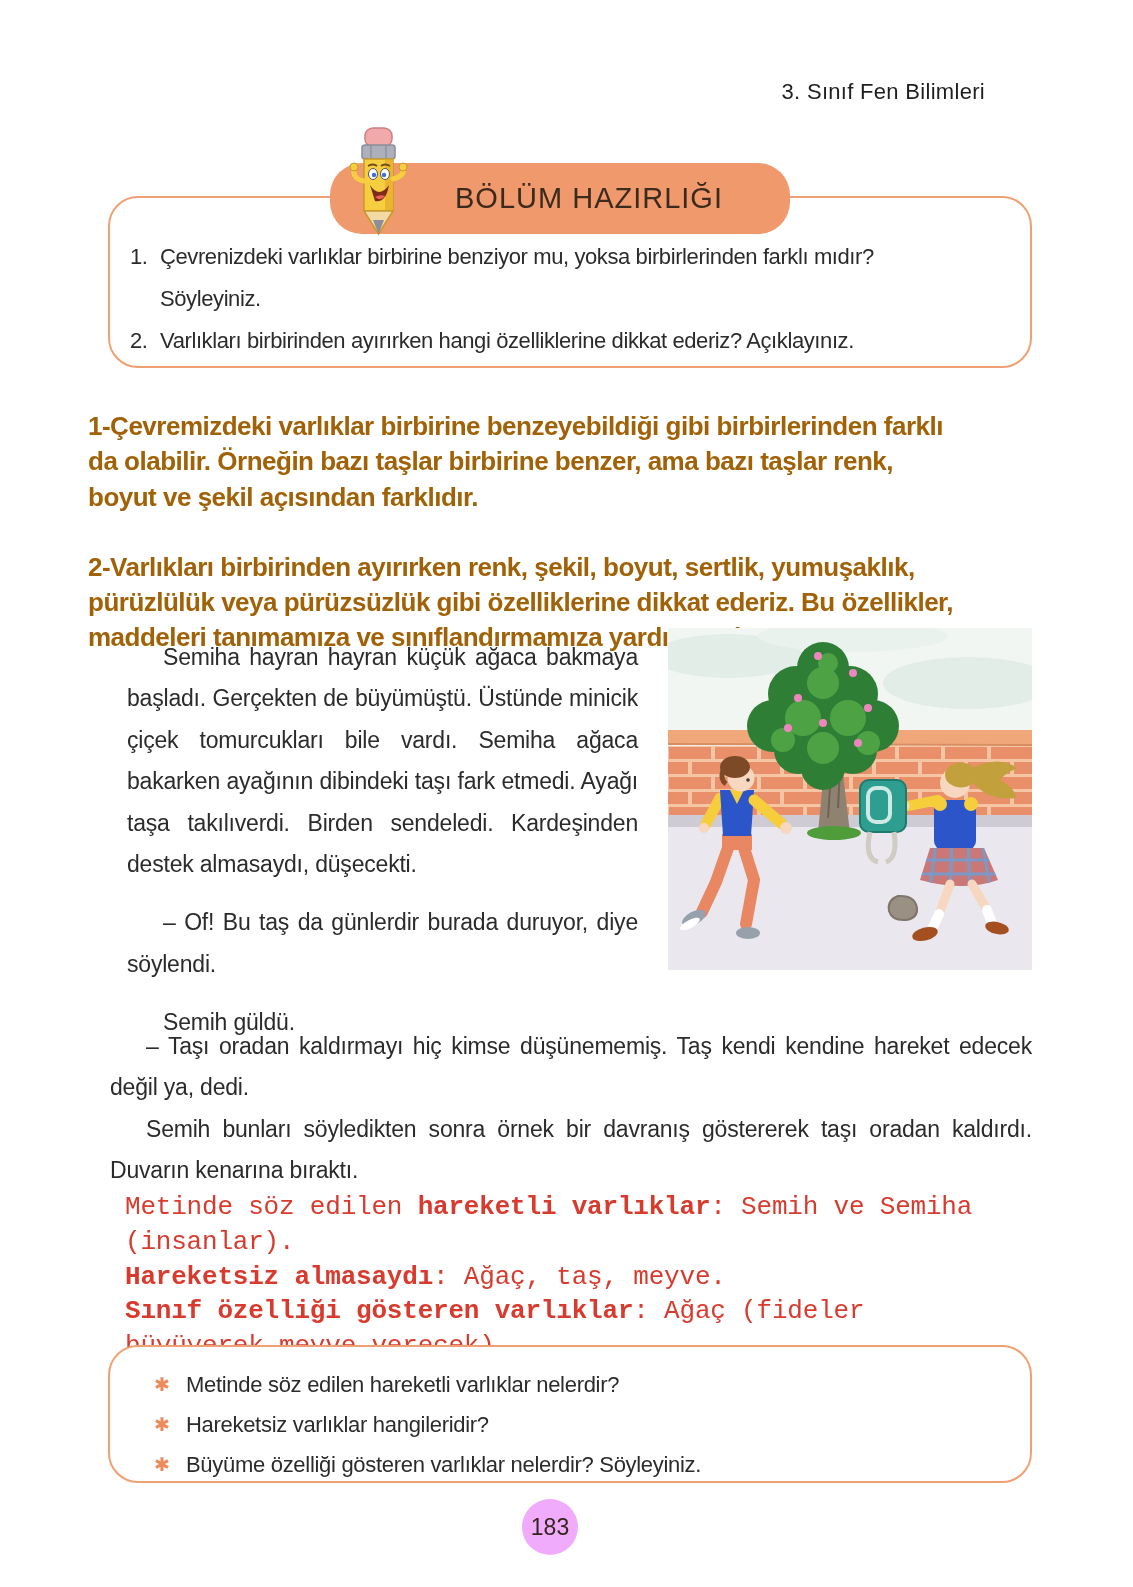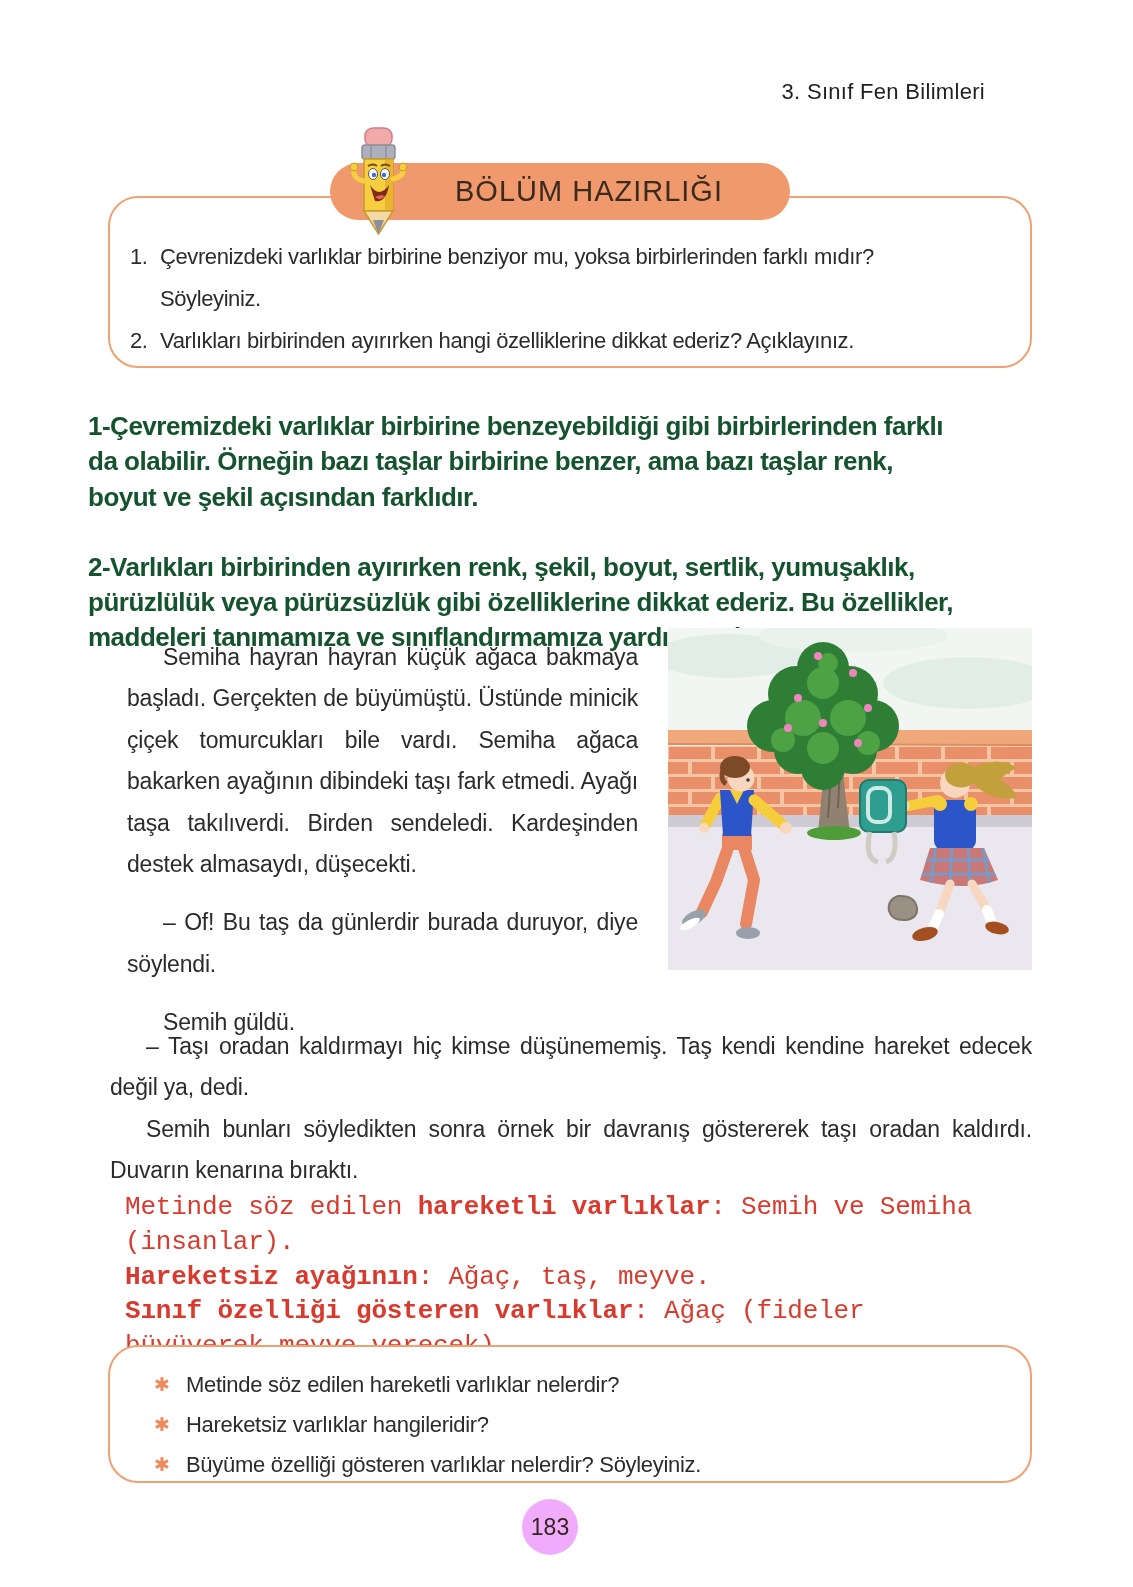--- a/index.html
+++ b/index.html
@@ -4,34 +4,34 @@
 <style>
   html,body{margin:0;padding:0;background:#ffffff;}
   .page{position:relative;width:1133px;height:1587px;background:#ffffff;
         font-family:"Liberation Sans",sans-serif;color:#2e2e2e;overflow:hidden;}
 
   .header{position:absolute;top:79px;right:148px;font-size:22px;color:#1f1f1f;letter-spacing:.3px;}
 
   
   .prep-box{position:absolute;left:108px;top:196px;width:924px;height:172px;
             border:2.5px solid #F0A173;border-radius:30px;box-sizing:border-box;background:#fff;}
-  .badge{position:absolute;left:330px;top:163px;width:460px;height:57px;background:#F0996C;
+  .badge{position:absolute;left:330px;top:163px;width:460px;height:71px;background:#F0996C;
          border-radius:32px;display:flex;align-items:center;justify-content:center;
          padding-left:58px;box-sizing:border-box;font-size:29px;letter-spacing:1px;
          color:#3B2A1E;z-index:2;}
   .pencil{position:absolute;left:346px;top:124px;z-index:3;}
 
   .q-list{position:absolute;left:130px;top:236px;width:884px;z-index:1;}
   .q-row{display:flex;font-size:22px;line-height:42px;letter-spacing:-0.4px;color:#2b2b2b;}
   .q-num{width:30px;flex:none;}
   .q-text{white-space:pre-line;}
 
   
   .answers{position:absolute;left:88px;top:374px;width:1004px;font-size:26px;line-height:35.2px;
-           font-weight:700;color:#14532d;white-space:pre-line;letter-spacing:-0.5px;}
+           font-weight:700;color:#a16207;white-space:pre-line;letter-spacing:-0.5px;}
 
   
   .clip-line{position:absolute;left:110px;top:584px;width:560px;height:26px;overflow:hidden;}
   .clip-line .inner{font-size:23px;line-height:36px;margin-top:-11px;letter-spacing:-0.2px;color:#2b2b2b;}
 
   .story-left{position:absolute;left:110px;top:620px;width:545px;font-size:23px;
               line-height:41.4px;text-align:justify;letter-spacing:-0.2px;color:#2b2b2b;}
   .story-left p{margin:17px;text-indent:36px;}
 
   .illustration{position:absolute;left:668px;top:628px;width:364px;height:342px;}
@@ -234,21 +234,21 @@
     </svg>
   </div>
 
   <div class="story-full">
     <p>– Taşı oradan kaldırmayı hiç kimse düşünememiş. Taş kendi kendine hareket edecek değil ya, dedi.</p>
     <p>Semih bunları söyledikten sonra örnek bir davranış göstererek taşı oradan kaldırdı. Duvarın kenarına bıraktı.</p>
   </div>
 
   <div class="summary">
     <span>Metinde söz edilen </span><b>hareketli varlıklar</b><span>: Semih ve Semiha (insanlar).</span><br>
-    <b>Hareketsiz ayağının</b><span>: Ağaç, taş, meyve.</span><br>
+    <b>Hareketsiz almasaydı</b><span>: Ağaç, taş, meyve.</span><br>
     <b>Sınıf özelliği gösteren varlıklar</b><span>: Ağaç (fideler büyüyerek meyve verecek).</span>
   </div>
 
   <div class="review-box">
     <div class="review-list">
       <div class="review-row">
         <span class="review-star">✱</span>
         <span>Metinde söz edilen hareketli varlıklar nelerdir?</span>
       </div>
       <div class="review-row">

